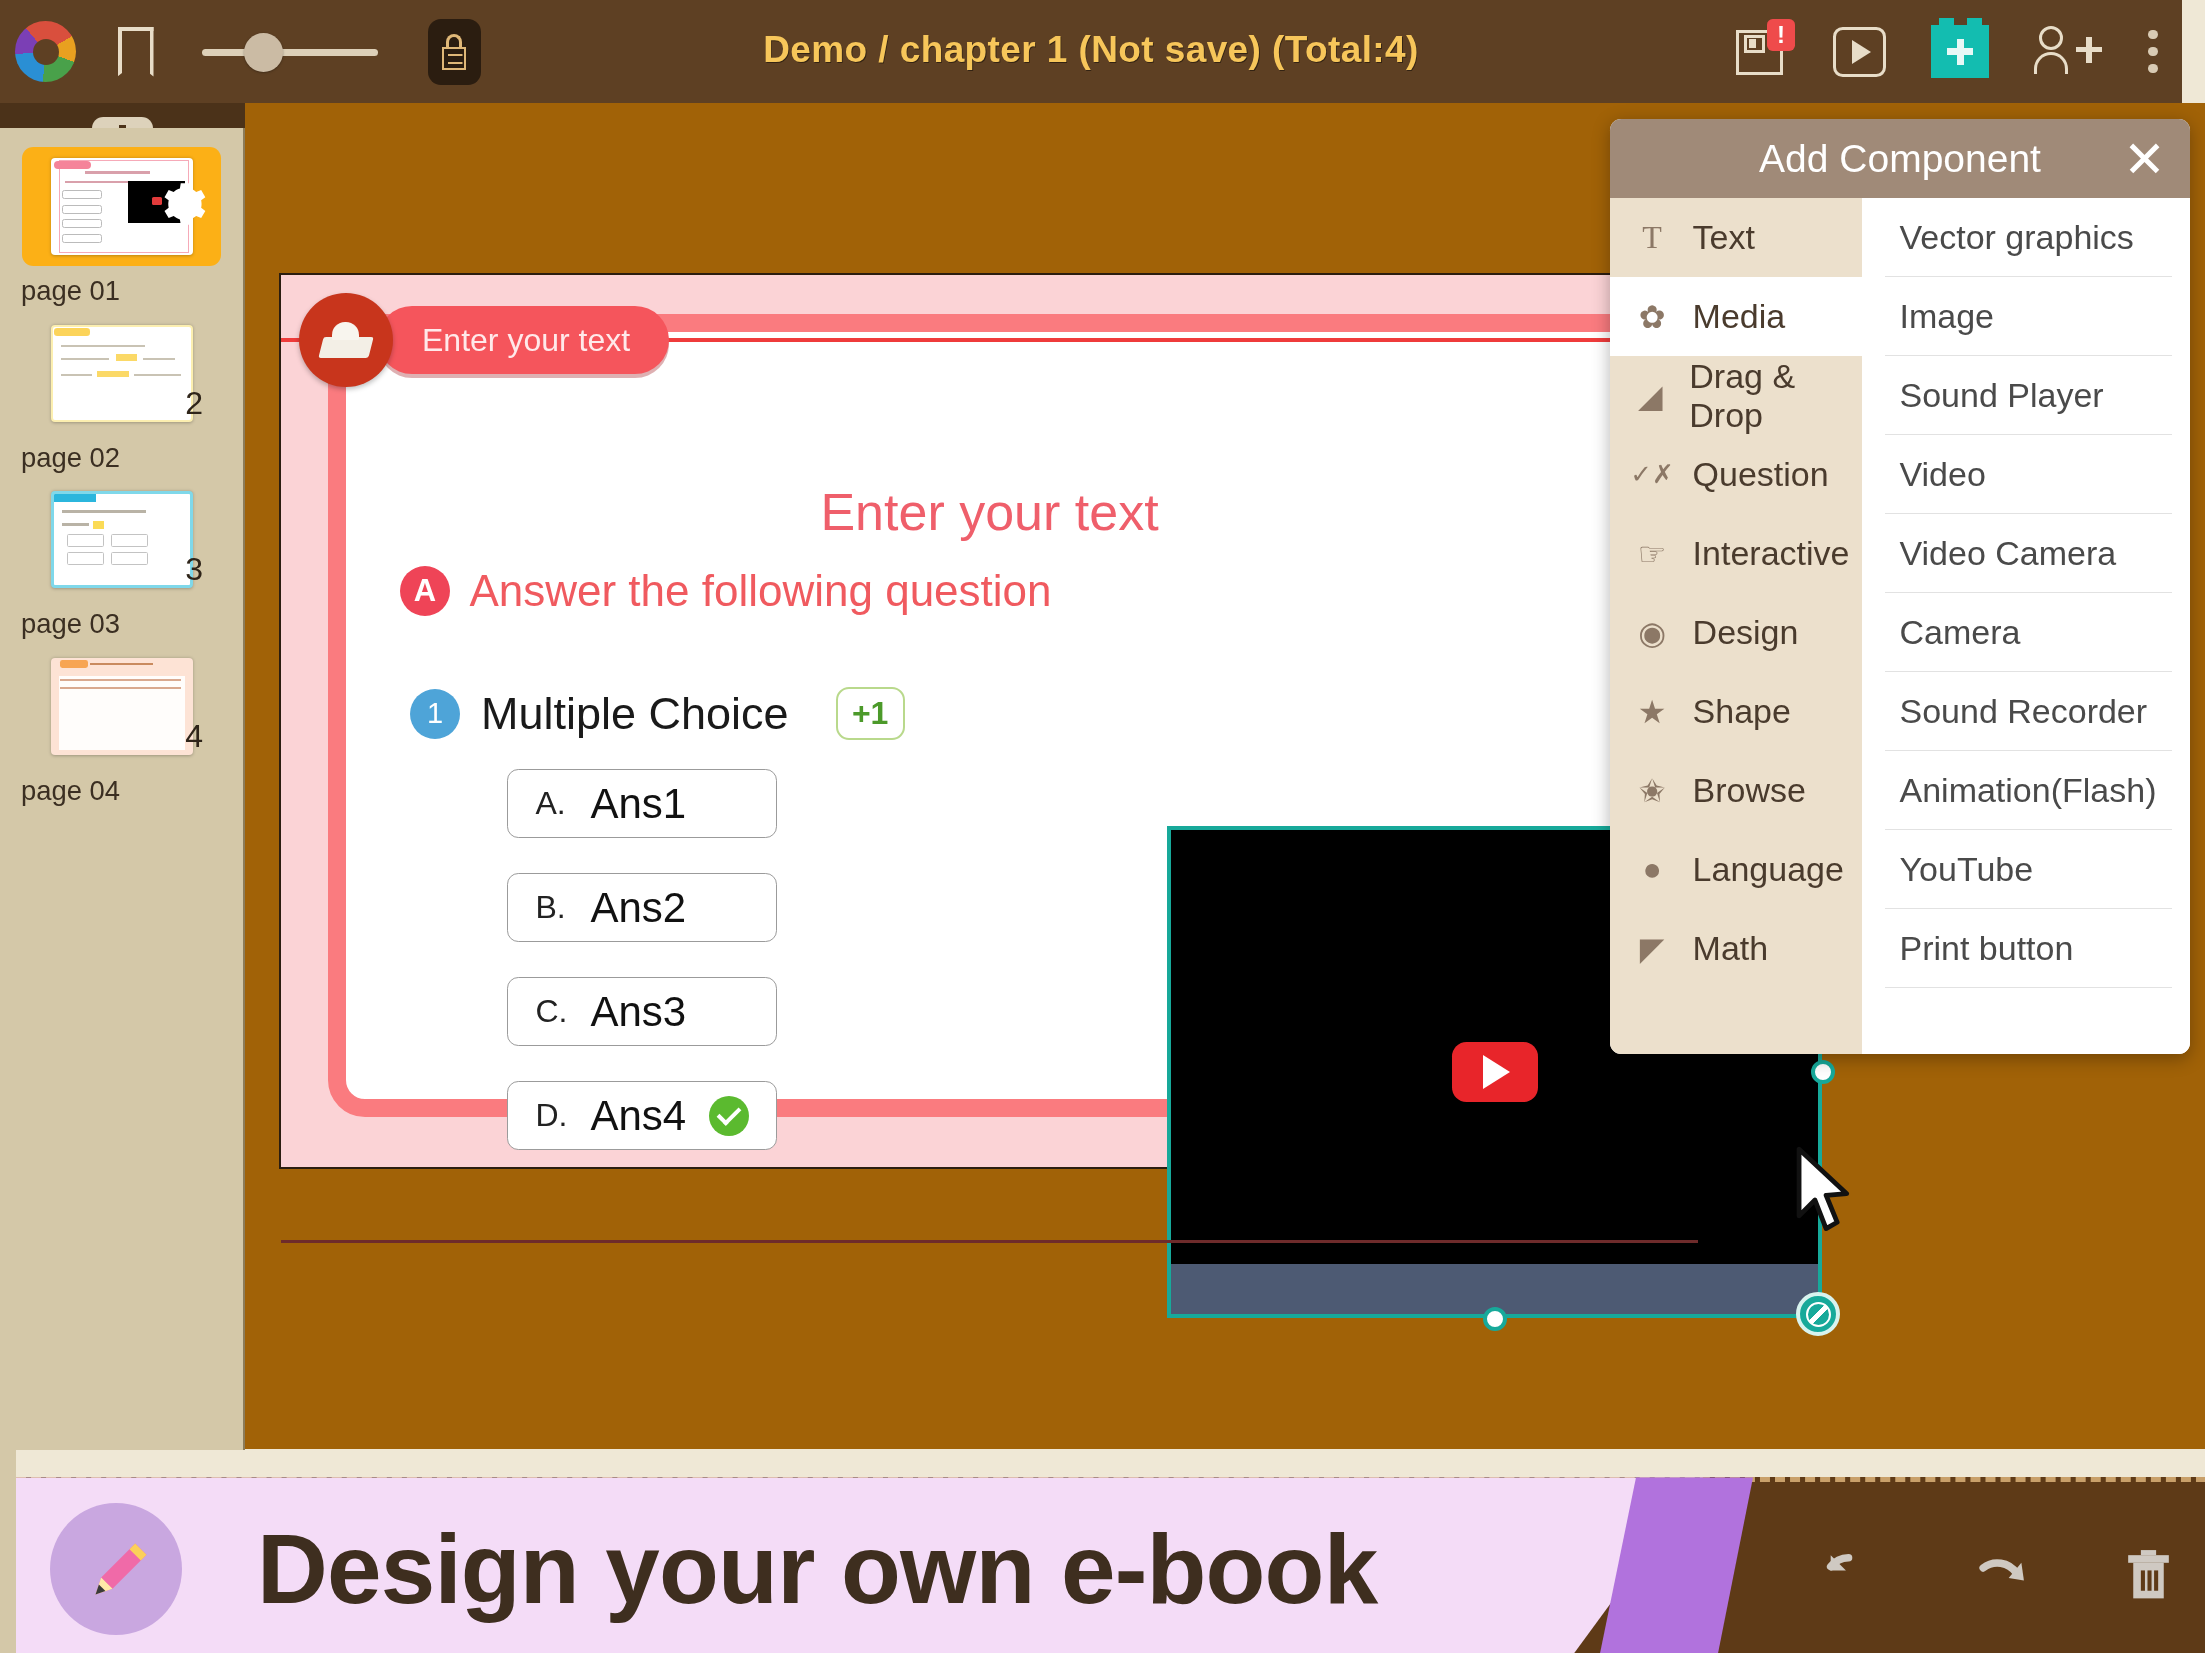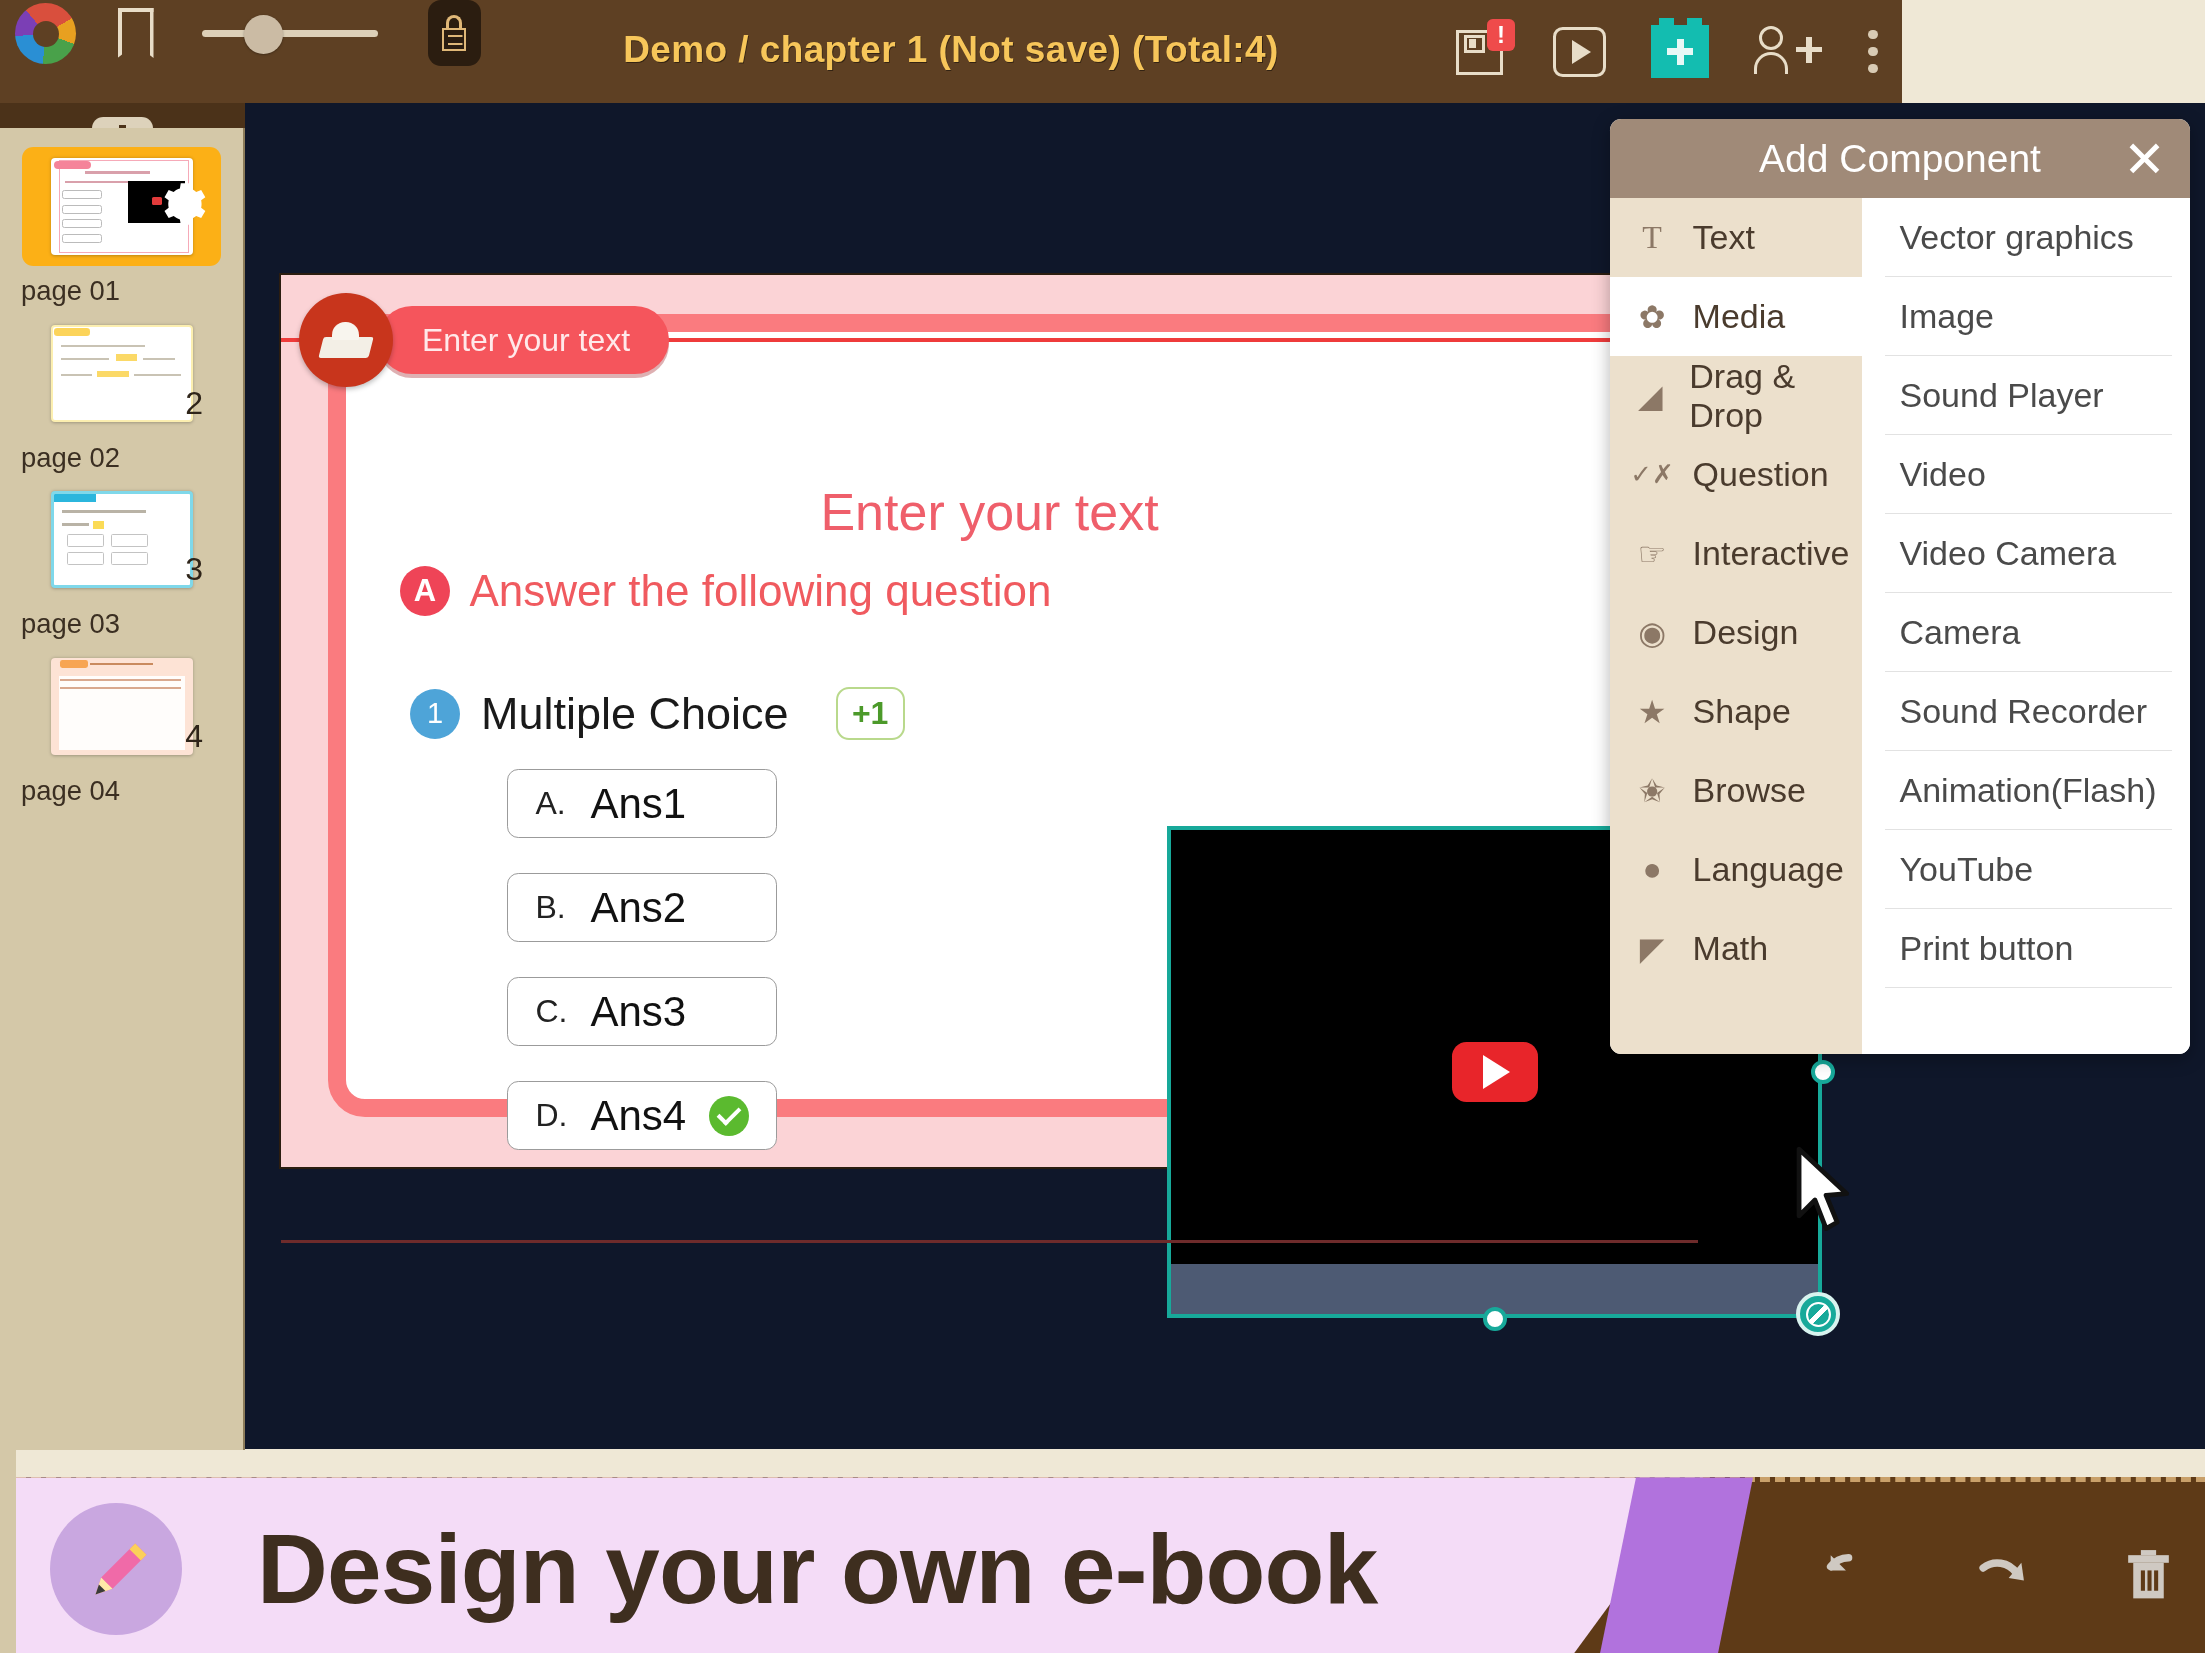--- a/index.html
+++ b/index.html
@@ -5,23 +5,23 @@
   * { margin:0; padding:0; box-sizing:border-box; }
   html,body { width:2205px; height:1653px; overflow:hidden; }
   body {
     font-family:"Liberation Sans", sans-serif;
     background:#efe8d6;
     position:relative;
   }
 
   
   #topbar {
-    position:absolute; left:0; top:0; width:1902px; height:103px;
+    position:absolute; left:0; top:0; width:2182px; height:103px;
     background:#5e4023;
-    display:flex; align-items:flex-start;text-decoration:underline;
+    display:flex; align-items:center;text-decoration:underline;
   }
   #topbar .tb-left { display:flex; align-items:center; }
 
   
   .ring-logo { width:61px; height:61px; margin-left:14.5px; border-radius:50%;
     background:conic-gradient(#d94f3d 0deg 60deg,#e8a020 60deg 110deg,#49a14a 110deg 185deg,#2a8fd4 185deg 265deg,#7b3fb5 265deg 320deg,#d94f3d 320deg 360deg);
     position:relative; }
   .ring-logo::after { content:""; position:absolute; left:18px; top:18px; width:26px; height:26px;
     border-radius:50%; background:#5e4023; }
 
@@ -128,21 +128,21 @@
   .t3 .ln { position:absolute; background:#b9b3a6; height:2.4px; }
   .t3 .box { position:absolute; width:37px; height:13px; border:0.8px solid #c3c3c3; border-radius:1.6px; }
   .t3 .hl { position:absolute; width:11.3px; height:7.3px; background:#fbdb56; }
 
   .t4 { background:#fde3d5; }
   .t4 .inner { position:absolute; left:8px; top:18px; right:8px; bottom:4.8px; background:#fffdfb; }
   .t4 .hdr { position:absolute; left:9.7px; top:2.4px; width:27.4px; height:7.3px; background:#f7a553; border-radius:2.4px; }
   .t4 .ln { position:absolute; background:#d9a98f; height:2.4px; }
 
   
-  #canvas { position:absolute; left:245px; top:103px; right:0; height:1346px; background:#0f172a; }
+  #canvas { position:absolute; left:245px; top:103px; right:0; height:1346px; background:#a16207; }
 
   #page {
     position:absolute; left:34px; top:170px; width:1421px; height:896px;
     background:#fbd3d6; border:2.4px solid #2b1d10;
   }
   #page-frame {
     position:absolute; left:47px; top:39px; right:47px; bottom:50px;
     border:18px solid #fa7b7f; border-radius:37px; background:#ffffff;
   }
   #page-hr { position:absolute; left:0; right:0; top:965px; height:3.2px; background:#6e2b2b; }

